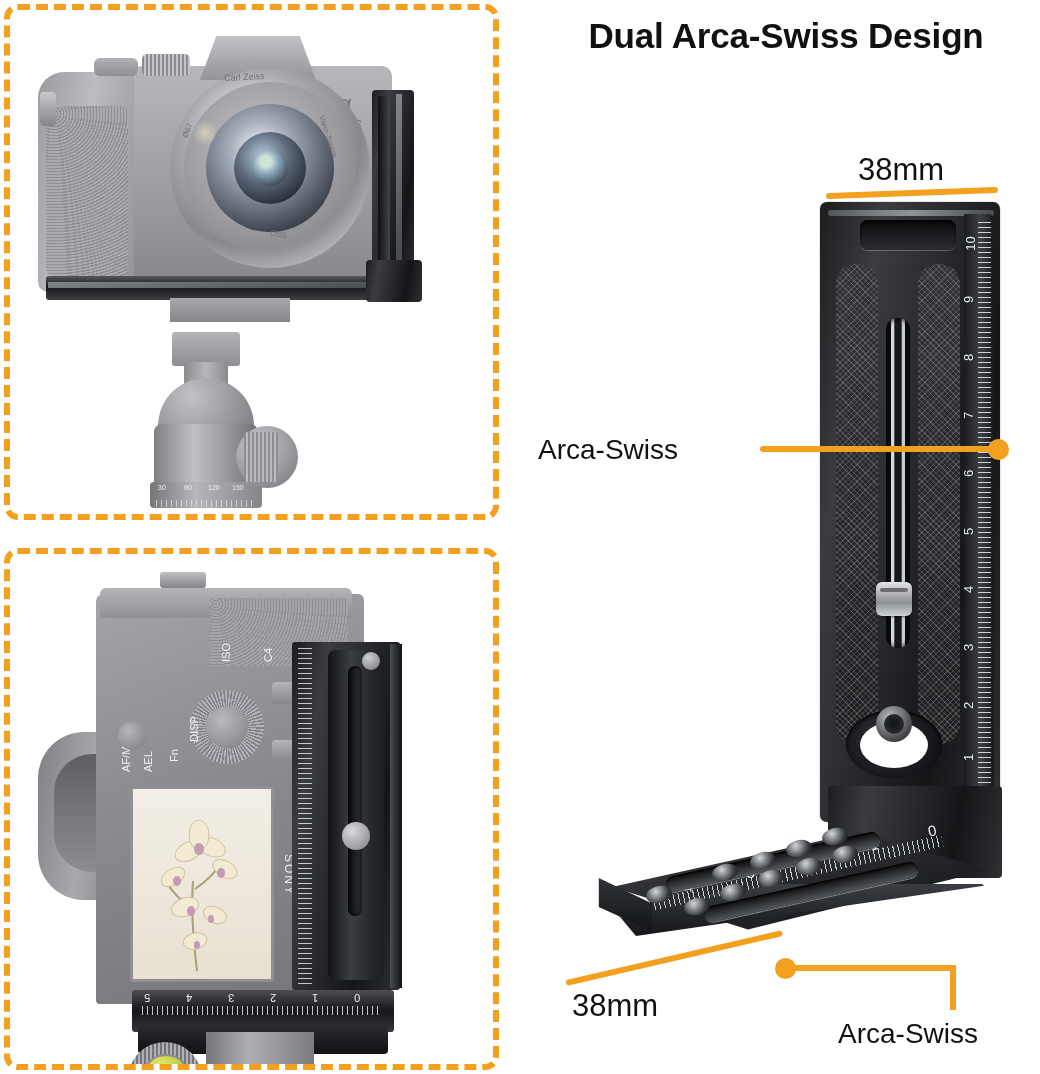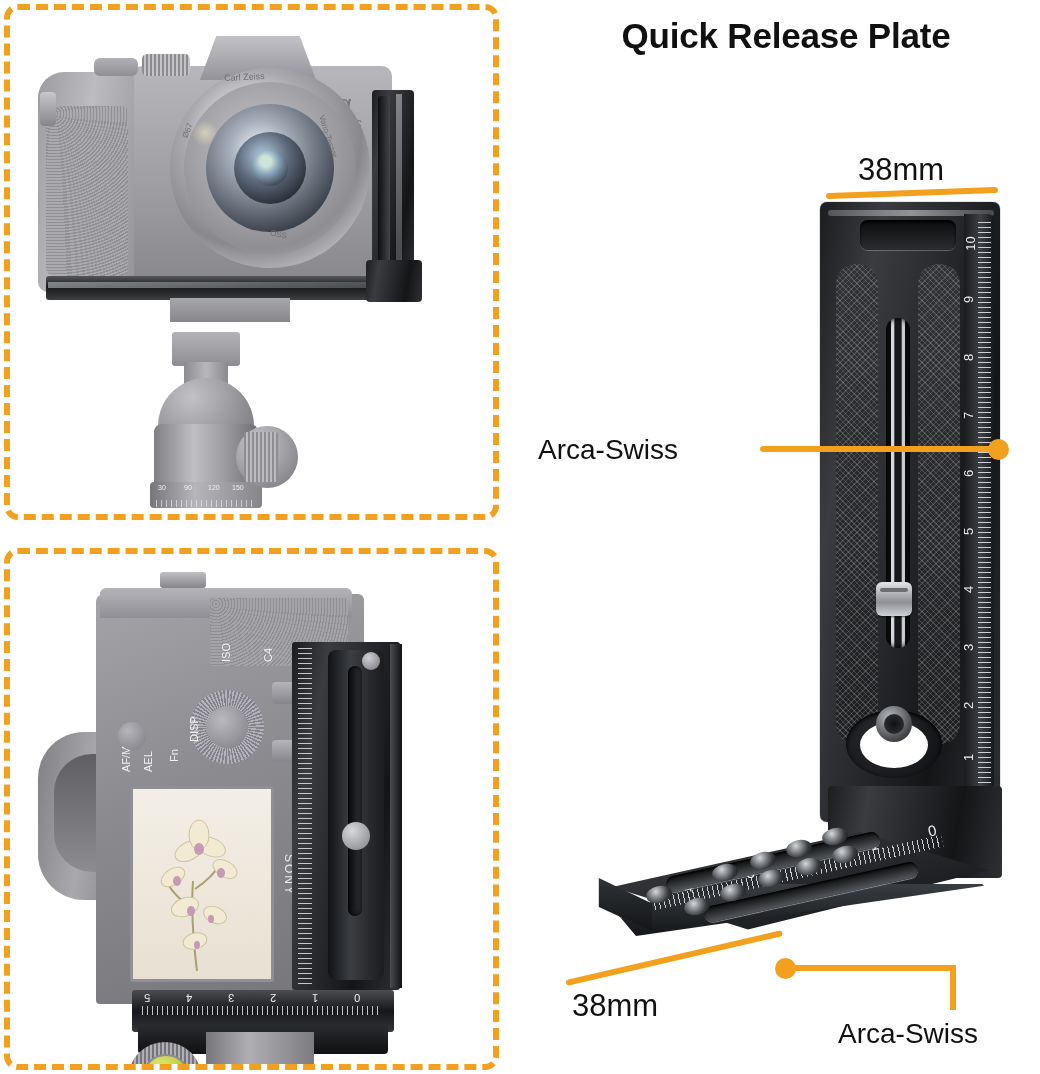--- a/index.html
+++ b/index.html
@@ -36,21 +36,21 @@
   }
   .ruler-ticks-h{
     background-image:repeating-linear-gradient(to right, #dfe2e6 0 1px, rgba(0,0,0,0) 1px 5px);
   }
   .rnum{position:absolute;color:#e9ecef;font-size:13px;font-family:"Liberation Sans",sans-serif;}
 </style>
 </head>
 <body>
 
 <div class="abs" id="headline">
-  <div class="line">Quick Release Plate</div>
+  <div class="line">Dual Arca-Swiss Design</div>
 </div>
 
 <div class="photo-frame" id="frame-top">
   <div class="photo-stage">
 
     <div class="abs" style="left:118px;top:322px;width:158px;height:180px;">
       <div class="abs" style="left:44px;top:0;width:68px;height:34px;background:linear-gradient(#b4b4b8,#8e8e92);border-radius:3px;"></div>
       <div class="abs" style="left:56px;top:30px;width:44px;height:30px;background:linear-gradient(90deg,#8c8c90,#b8b8bc,#8a8a8e);"></div>
       <div class="abs" style="left:30px;top:46px;width:96px;height:64px;border-radius:48px 48px 16px 16px;background:radial-gradient(circle at 35% 30%,#c2c2c6,#79797d);"></div>
       <div class="abs" style="left:26px;top:92px;width:104px;height:74px;border-radius:8px;background:linear-gradient(90deg,#808084,#c0c0c4 38%,#9a9a9e 70%,#6e6e72);"></div>

